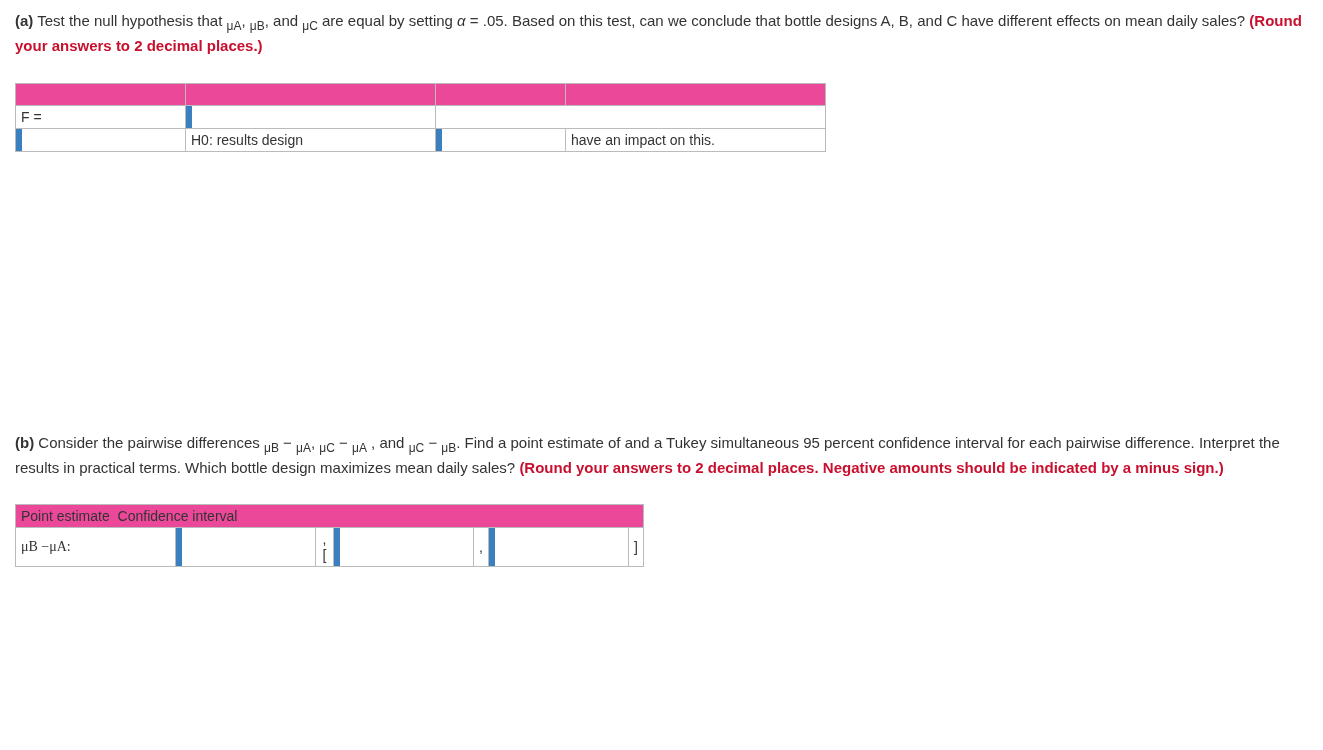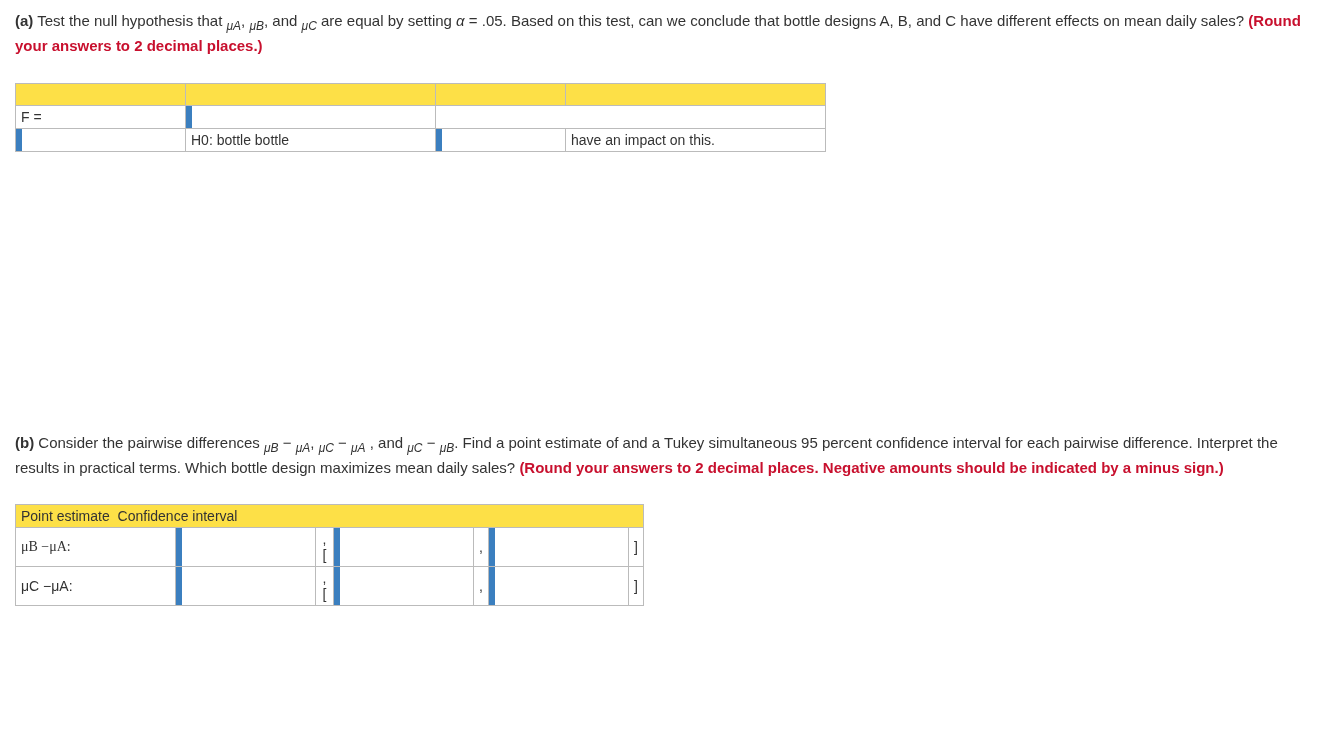--- a/index.html
+++ b/index.html
@@ -11,36 +11,36 @@
     width: 1323px;
     box-sizing: border-box;
     background: #fff;
   }
   .question-text {
     line-height: 1.5;
     margin-bottom: 25px;
   }
   .bold { font-weight: bold; }
   .red-bold { color: #c8102e; font-weight: bold; }
-  .sub { font-style: italic; font-size: 0.8em; vertical-align: sub; }
+  .sub { font-size: 0.8em; vertical-align: sub; }
   .ital { font-style: italic; }
   table {
     border-collapse: collapse;
     font-size: 14px;
     margin-bottom: 10px;
   }
   td {
     border: 1px solid #bbb;
     padding: 3px 5px;
     height: 22px;
     vertical-align: middle;
     box-sizing: border-box;
   }
   .hdr-cell {
-    background: #fde047;
+    background: #ec4899;
   }
   .input-cell {
     padding: 0;
     position: relative;
   }
   .input-box {
     display: flex;
     align-items: stretch;
     width: 100%;
     height: 100%;
@@ -90,21 +90,21 @@
     </td>
     <td colspan="2"></td>
   </tr>
   <tr>
     <td class="input-cell">
       <div class="input-box">
         <div class="input-handle"></div>
         <input class="input-field" type="text" style="">
       </div>
     </td>
-    <td>H0: bottle bottle</td>
+    <td>H0: results design</td>
     <td class="input-cell">
       <div class="input-box">
         <div class="input-handle"></div>
         <input class="input-field" type="text" style="">
       </div>
     </td>
     <td>have an impact on this.</td>
   </tr>
 </tbody>
   </table>
@@ -142,38 +142,14 @@
     </td>
     <td style="width:8px; text-align:center;">,</td>
     <td class="input-cell" style="width:140px;">
       <div class="input-box">
             <div class="input-handle"></div>
             <input class="input-field" type="text" style="">
           </div>
     </td>
     <td style="width:10px; text-align:center;">]</td>
   </tr>
-  <tr>
-    <td>μC −μA:</td>
-    <td class="input-cell">
-      <div class="input-box">
-            <div class="input-handle"></div>
-            <input class="input-field" type="text" style="">
-          </div>
-    </td>
-    <td style="text-align:center;">, [</td>
-    <td class="input-cell">
-      <div class="input-box">
-            <div class="input-handle"></div>
-            <input class="input-field" type="text" style="">
-          </div>
-    </td>
-    <td style="text-align:center;">,</td>
-    <td class="input-cell">
-      <div class="input-box">
-            <div class="input-handle"></div>
-            <input class="input-field" type="text" style="">
-          </div>
-    </td>
-    <td style="text-align:center;">]</td>
-  </tr>
 </tbody>
   </table>
 
 </body></html>

